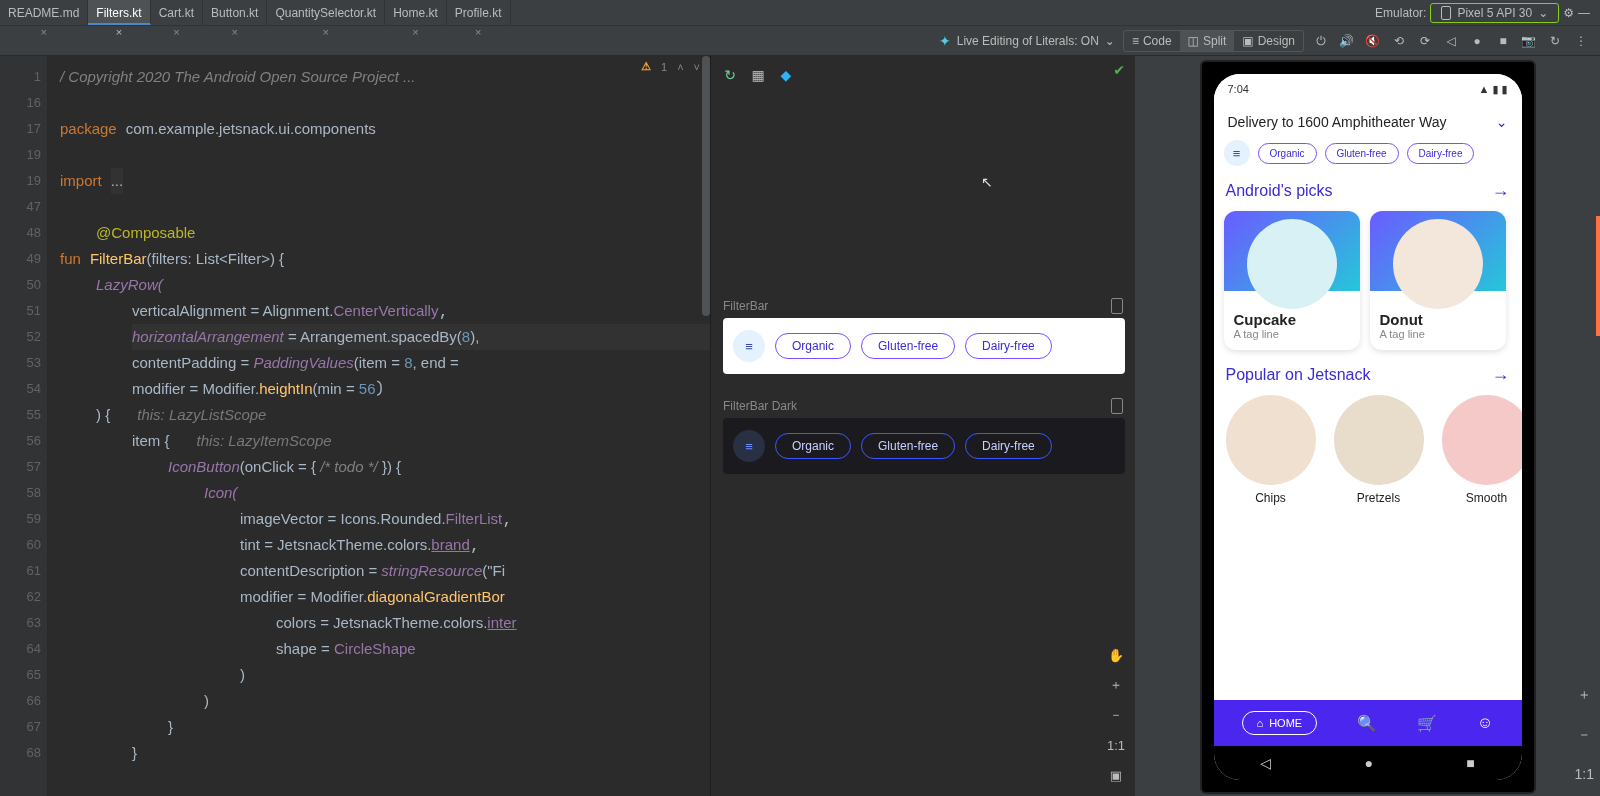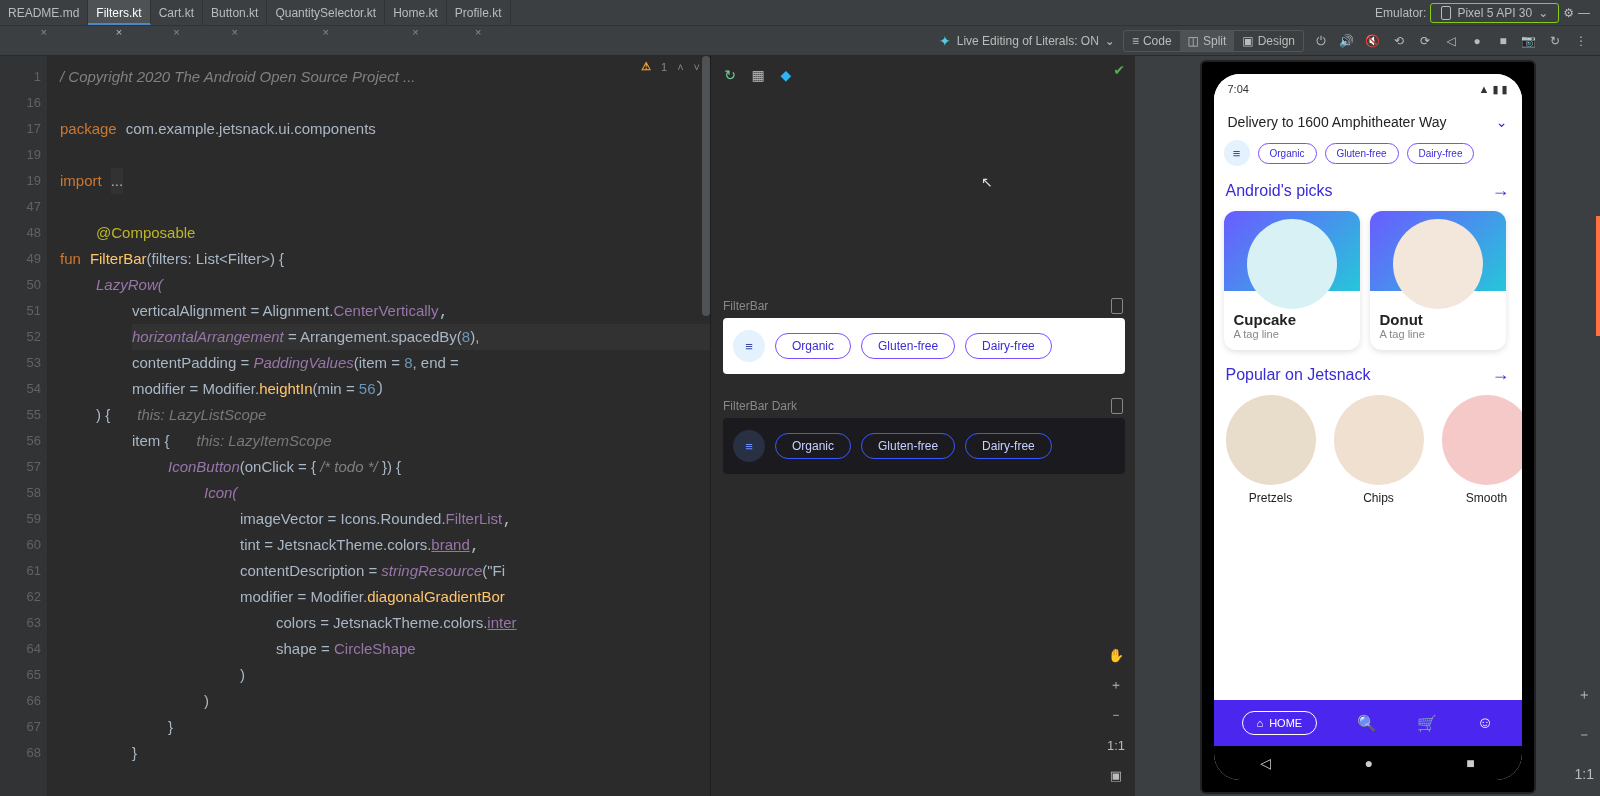--- a/index.html
+++ b/index.html
@@ -349,26 +349,26 @@
                   <div class="tag">A tag line</div>
                 </div>
             </div>
           </div>
           <div class="section">
             <span class="title">Popular on Jetsnack</span>
             <span class="arrow">→</span>
           </div>
           <div class="circles">
             <div class="circ-item">
+                <div class="c" style="background:#efe0d0"></div>
+                <div class="lbl">Chips</div>
+              </div>
+            <div class="circ-item">
                 <div class="c" style="background:#e8dccb"></div>
                 <div class="lbl">Pretzels</div>
-              </div>
-            <div class="circ-item">
-                <div class="c" style="background:#efe0d0"></div>
-                <div class="lbl">Chips</div>
               </div>
             <div class="circ-item">
                 <div class="c" style="background:#f6c9c9"></div>
                 <div class="lbl">Smooth</div>
               </div>
           </div>
         </div>
         <div class="navbar">
           <div class="pill">
               <span>⌂</span>

